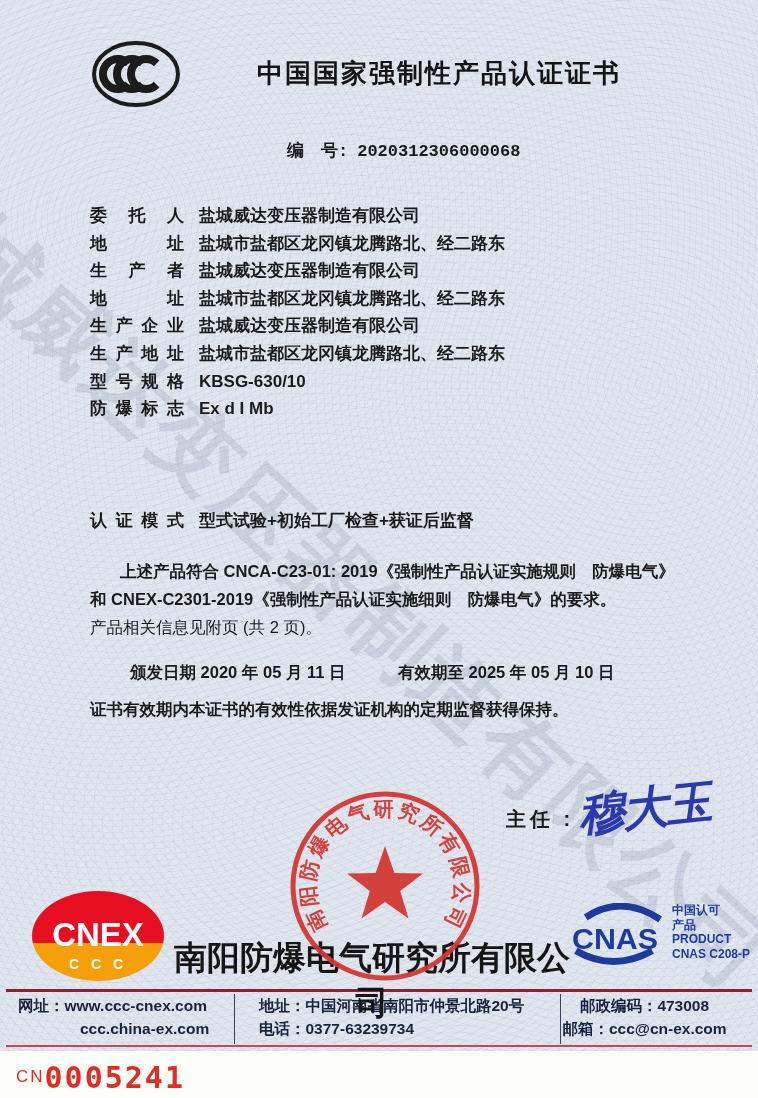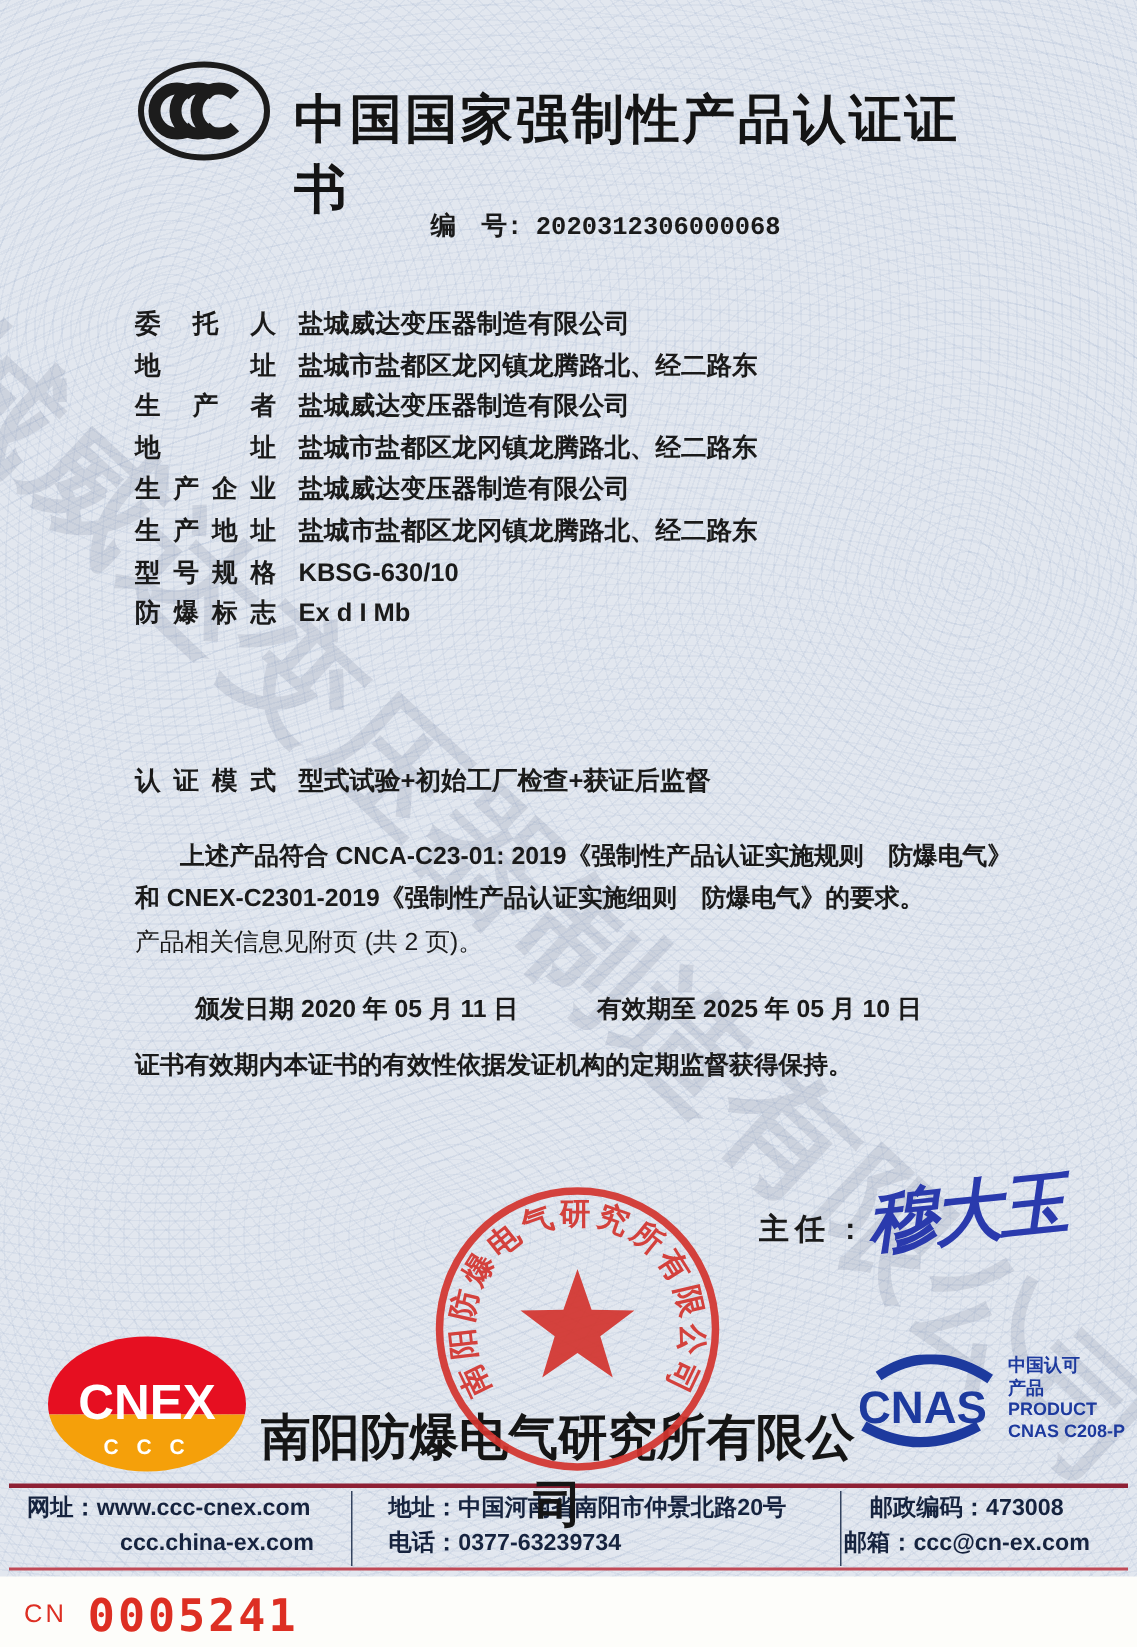--- a/index.html
+++ b/index.html
@@ -18,22 +18,22 @@
   .watermark {
     position:absolute; left:-60px; top:130px; z-index:1;
     font-size:88px; font-weight:bold; white-space:nowrap;
     color:rgba(100,112,140,0.17);
     transform:rotate(43deg); transform-origin:0 0;
     letter-spacing:2px; pointer-events:none;
   }
   .layer { position:absolute; z-index:2; }
 
   .ccc-logo { left:90px; top:40px; width:92px; height:68px; }
-  .title { left:196px; top:56px; width:450px; text-align:left;
-    font-size:35px; font-weight:900; letter-spacing:2px; color:#141414; }
+  .title { left:214px; top:56px; width:450px; text-align:center;
+    font-size:26px; font-weight:900; letter-spacing:2px; color:#141414; }
 
   .cert-no { left:287px; top:139px; font-size:17px; font-weight:bold;font-family:Liberation Mono, monospace; }
   .cert-no .num { margin-left:9px; }
 
   .fields { left:90px; top:202px; width:600px; }
   .frow { display:flex; line-height:27.6px; font-size:17px; }
   .flabel { display:inline-block; width:94px; font-weight:bold;
     text-align:justify; text-align-last:justify; flex:0 0 94px; }
   .fvalue { margin-left:15px; font-weight:600; white-space:nowrap; }
 
@@ -72,21 +72,21 @@
   .fcol1 { flex:0 0 228px; padding-left:12px; }
   .fcol1 .line2 { padding-left:62px; }
   .fcol2 { flex:0 0 326px; padding-left:24px; border-left:1.5px solid #33435f; }
   .fcol3 { flex:1; text-align:center; padding-right:6px; border-left:1.5px solid #33435f; }
   .footer-line-bottom { left:6px; right:6px; top:1045px; height:2px; background:#c04a57; }
 
   .serial-strip { left:0; right:0; top:1051px; height:47px; background:#fdfdfa; }
   .serial { left:16px; top:1060px; color:#dd2f23; z-index:3; }
   .serial .prefix { font-size:17px; letter-spacing:2px; vertical-align:6px; }
   .serial .number { font-family:"DejaVu Sans Mono","Liberation Mono",monospace;
-    font-size:30px; font-weight:bold; letter-spacing:2px; margin-left:14px; }
+    font-size:30px; font-weight:bold; letter-spacing:2px; }
 </style>
 </head>
 <body>
 
 <div class="page">
 
   <div class="watermark">盐城威达变压器制造有限公司</div>
 
   <svg class="layer ccc-logo" viewBox="0 0 92 68">
     <ellipse cx="46" cy="34" rx="42" ry="31" fill="none" stroke="#1c1c1c" stroke-width="4"></ellipse>

